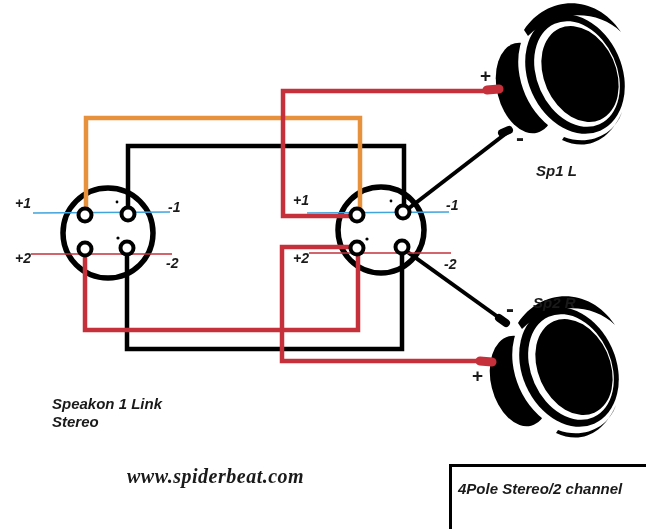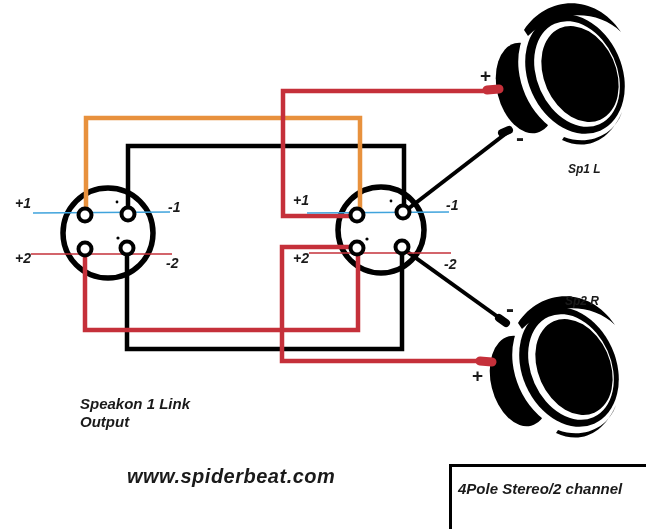--- a/index.html
+++ b/index.html
@@ -4,21 +4,21 @@
 <style>
   html,body{margin:0;padding:0;background:#fff;}
   #stage{
     position:relative;width:646px;height:529px;background:#ffffff;
     overflow:hidden;font-family:"Liberation Sans", sans-serif;color:#1a1a1a;
   }
   #wiring-svg{position:absolute;left:0;top:0;}
   .lbl{position:absolute;white-space:nowrap;font-style:italic;font-weight:bold;line-height:1;}
   .pin-label{font-size:14px;}
   .conn-label{font-size:15px;line-height:1.18;}
-  .spk-name{font-size:12px;margin-left:32px;}
+  .spk-name{font-size:15px;}
   .term-sign{font-style:normal;font-weight:bold;}
   .term-plus{font-size:19px;}
   .term-minus{font-size:24px;}
   .website{font-size:20px;letter-spacing:.5px;}
   #caption-box{
     position:absolute;left:449px;top:464px;width:212px;height:78px;
     border:3px solid #000;box-sizing:border-box;padding:13px 0 0 6px;
   }
   #caption-box .caption-text{font-size:15px;font-style:italic;font-weight:bold;}
 </style>
@@ -101,24 +101,24 @@
   <div class="lbl pin-label" style="left:444px;top:257px;">-2</div>
 
   <div class="lbl term-sign term-plus" style="left:480px;top:66px;">+</div>
   <div class="lbl term-sign term-minus" style="left:516px;top:126px;">-</div>
   <div class="lbl term-sign term-minus" style="left:506px;top:297px;">-</div>
   <div class="lbl term-sign term-plus" style="left:472px;top:366px;">+</div>
 
   <div class="lbl spk-name" style="left:536px;top:163px;">Sp1 L</div>
   <div class="lbl spk-name" style="left:533px;top:295px;">Sp2 R</div>
 
-  <div class="lbl conn-label" style="left:80px;top:395px;">
+  <div class="lbl conn-label" style="left:52px;top:395px;">
     <div>Speakon 1 Link</div>
-    <div>Output</div>
+    <div>Stereo</div>
   </div>
 
-  <div class="lbl website" style="left:127px;top:466px;">www.spiderbeat.com</div>
+  <div class="lbl website" style="left:127px;top:466px;font-family:Liberation Serif, serif;">www.spiderbeat.com</div>
 
   <div id="caption-box">
     <div class="caption-text">4Pole Stereo/2 channel</div>
   </div>
 
 </div>
 
 </body></html>

